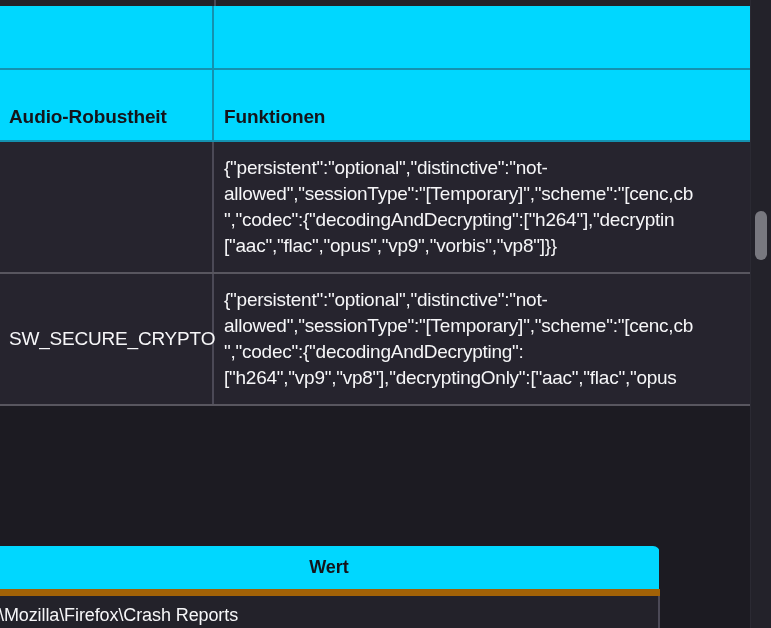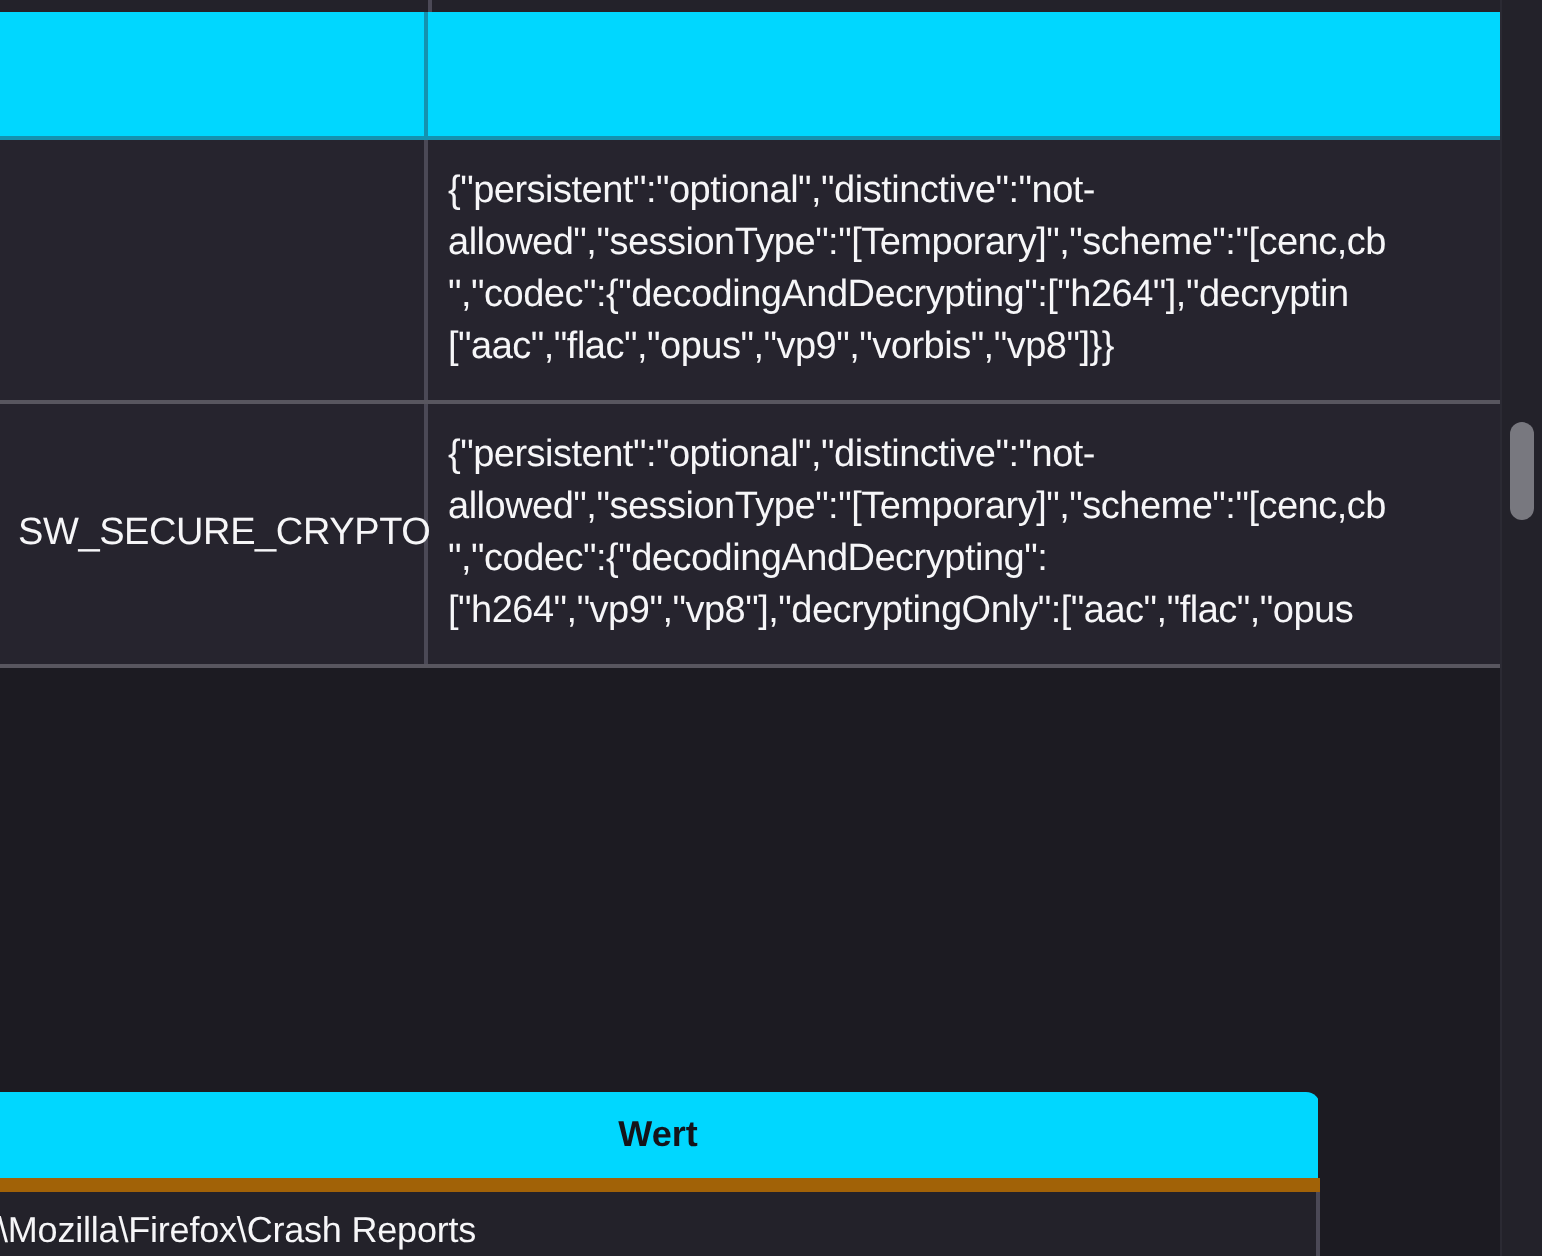--- a/index.html
+++ b/index.html
@@ -156,20 +156,24 @@
   <table class="eme-table">
     <colgroup>
       <col class="c-robust">
       <col class="c-funcs">
     </colgroup>
     <thead>
       <tr>
         <th class="spacer-row-cell"></th>
         <th class="spacer-row-cell"></th>
       </tr>
+      <tr>
+        <th>Audio-Robustheit</th>
+        <th>Funktionen</th>
+      </tr>
     </thead>
     <tbody>
       <tr class="data-row">
         <td class="robust-cell"></td>
         <td class="funcs-cell">
           <span class="jline">{"persistent":"optional","distinctive":"not-</span>
           <span class="jline">allowed","sessionType":"[Temporary]","scheme":"[cenc,cb</span>
           <span class="jline">","codec":{"decodingAndDecrypting":["h264"],"decryptin</span>
           <span class="jline">["aac","flac","opus","vp9","vorbis","vp8"]}}</span>
         </td>

